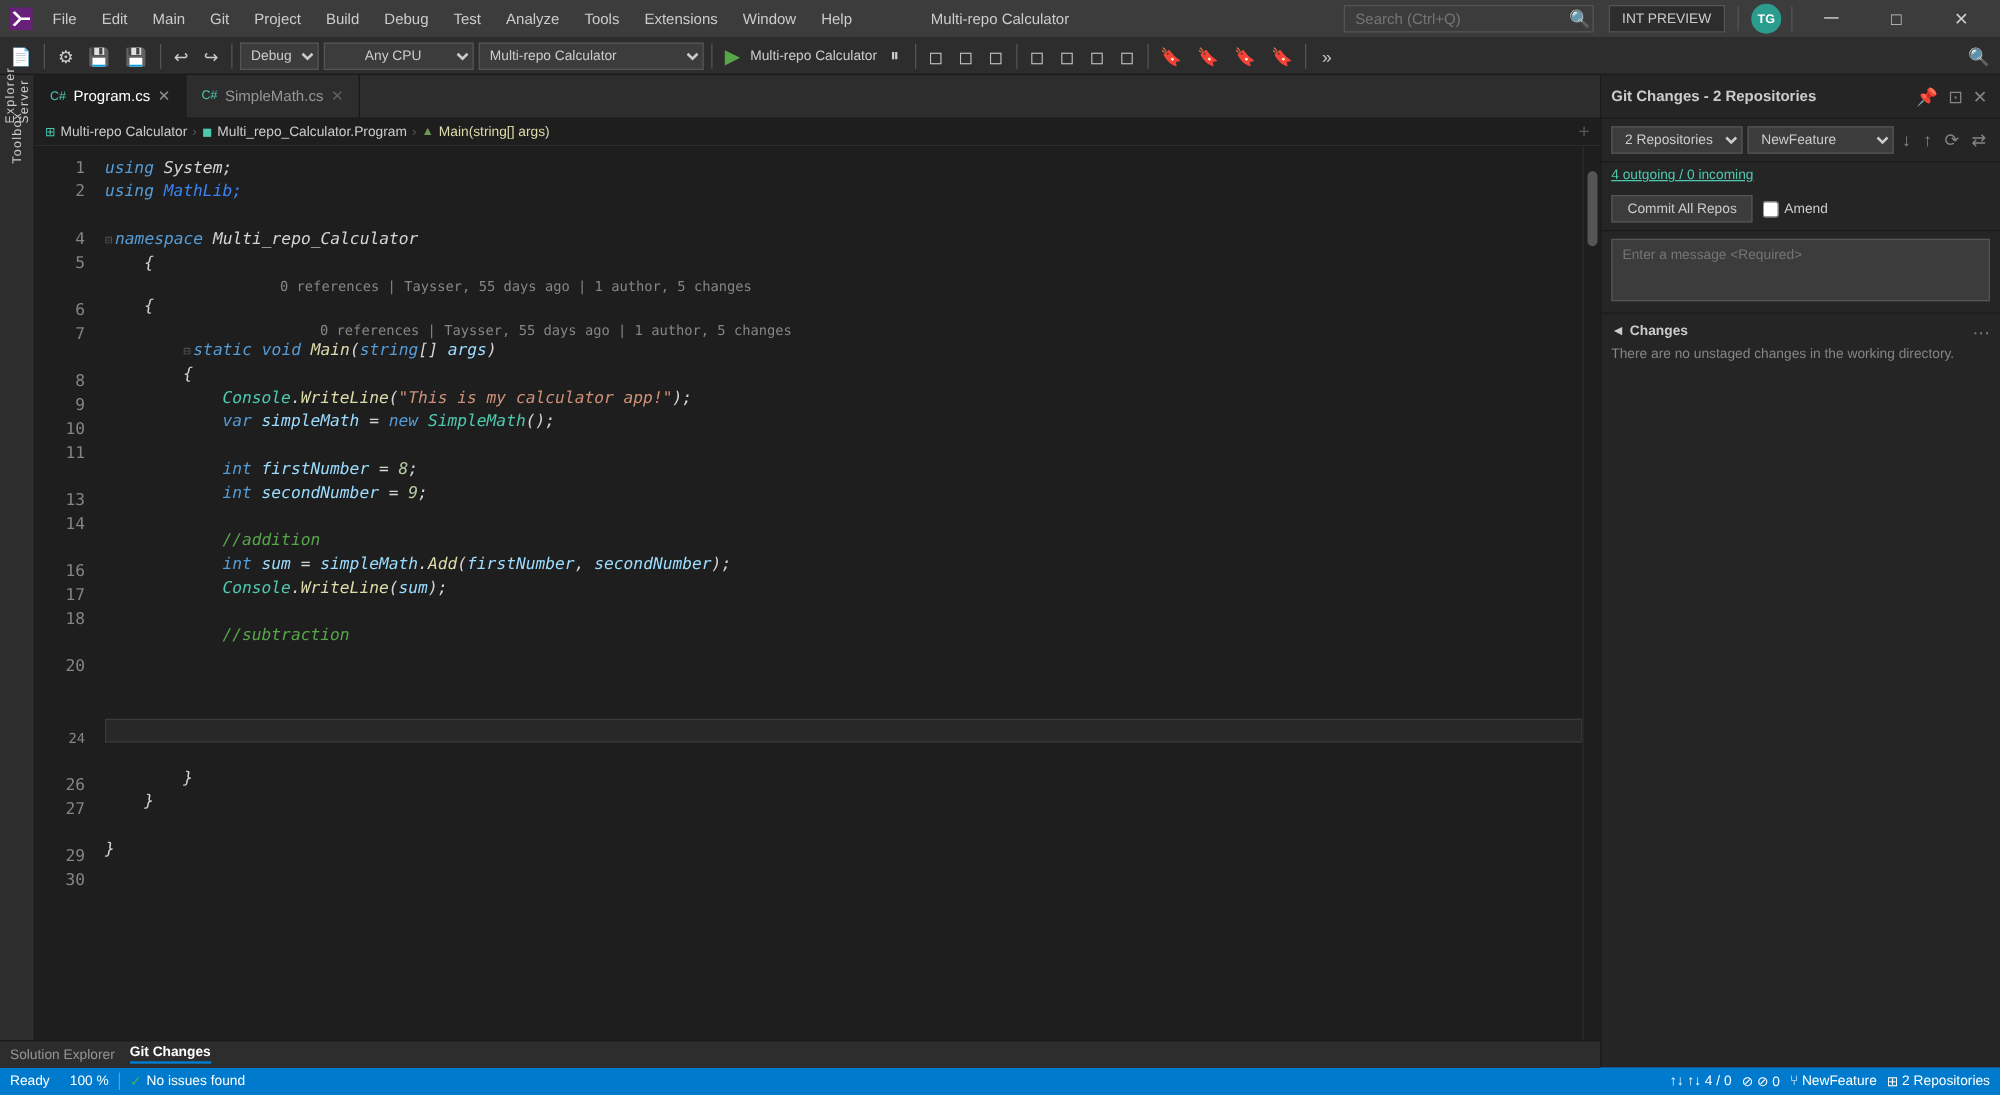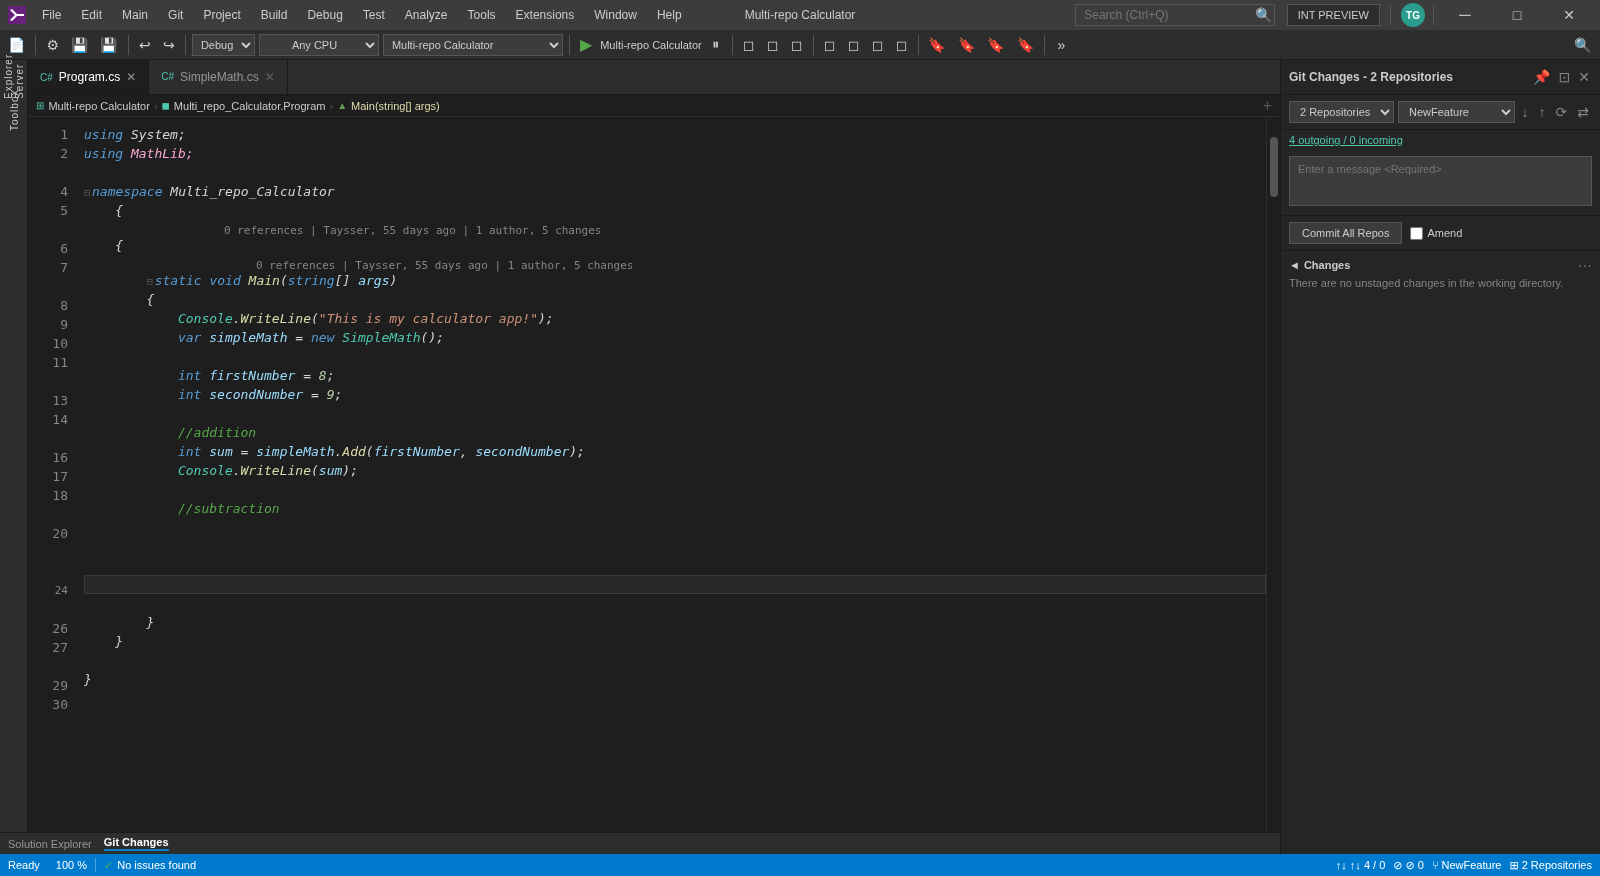--- a/index.html
+++ b/index.html
@@ -247,21 +247,21 @@
           <div>27</div>
           <div style="height:19px;"></div>
           <div>29</div>
           <div>30</div>
         </div>
 
         <div id="code-content" style="flex:1;padding:8px 0 8px 8px;font-family:'Consolas',monospace;font-size:13px;line-height:19px;overflow:auto;">
 
           <div class="code-line"><span class="kw">using</span><span style="color:#d4d4d4;"> System;</span></div>
 
-          <div class="code-line"><span class="kw">using</span><span style="color:#f9a8d4;text-align:center;"> MathLib;</span></div>
+          <div class="code-line"><span class="kw">using</span><span style="color:#3b82f6;text-align:center;"> MathLib;</span></div>
 
           <div class="code-line"></div>
 
           <div class="code-line"><span class="collapse-btn">⊟</span><span class="kw">namespace</span><span style="color:#d4d4d4;"> Multi_repo_Calculator</span></div>
 
           <div class="code-line"><span style="color:#d4d4d4;">    {</span></div>
 
           <div style="height:16px;padding-left:140px;"><span class="hint">0 references | Taysser, 55 days ago | 1 author, 5 changes</span></div>
 
 
@@ -338,30 +338,30 @@
         <option>NewFeature</option>
       </select>
       <button class="git-icon-btn" title="Fetch" style="background:transparent;border:none;color:#858585;cursor:pointer;font-size:14px;padding:2px 3px;">↓</button>
       <button class="git-icon-btn" title="Pull" style="background:transparent;border:none;color:#858585;cursor:pointer;font-size:14px;padding:2px 3px;">↑</button>
       <button class="git-icon-btn" title="Push" style="background:transparent;border:none;color:#858585;cursor:pointer;font-size:14px;padding:2px 3px;">⟳</button>
       <button class="git-icon-btn" title="Sync" style="background:transparent;border:none;color:#858585;cursor:pointer;font-size:14px;padding:2px 3px;">⇄</button>
     </div>
 
     <a id="outgoing-link" style="color:#4ec9b0;font-size:11px;cursor:pointer;text-decoration:underline;padding:4px 8px;display:flex;align-items:center;gap:4px;">4 outgoing / 0 incoming</a>
 
-    <div id="commit-area" style="padding:6px 8px;border-bottom:1px solid #1a1a1a;">
-      <textarea id="commit-message" style="width: 100%; background: rgb(60, 60, 60); border: 1px solid rgb(85, 85, 85); color: rgb(133, 133, 133); padding: 6px 8px; font-size: 11px; resize: none; height: 50px; font-family: &quot;Segoe UI&quot;, sans-serif;" placeholder="Enter a message &lt;Required&gt;"></textarea>
-    </div>
-
     <div id="commit-actions" style="display:flex;align-items:center;gap:8px;padding:6px 8px;border-bottom:1px solid #1a1a1a;">
       <button id="commit-btn" style="background:#3c3c3c;border:1px solid #555;color:#ccc;padding:4px 12px;font-size:11px;cursor:pointer;">Commit All Repos</button>
       <div id="amend-check" style="display:flex;align-items:center;gap:4px;">
         <input type="checkbox" id="amend-cb" style="">
         <label for="amend-cb" style="font-size:11px;color:#ccc;cursor:pointer;">Amend</label>
       </div>
+    </div>
+
+    <div id="commit-area" style="padding:6px 8px;border-bottom:1px solid #1a1a1a;">
+      <textarea id="commit-message" style="width: 100%; background: rgb(60, 60, 60); border: 1px solid rgb(85, 85, 85); color: rgb(133, 133, 133); padding: 6px 8px; font-size: 11px; resize: none; height: 50px; font-family: &quot;Segoe UI&quot;, sans-serif;" placeholder="Enter a message &lt;Required&gt;"></textarea>
     </div>
 
     <div id="changes-section" style="padding:6px 8px;flex:1;">
       <div id="changes-header" style="display:flex;align-items:center;justify-content:space-between;margin-bottom:4px;">
         <div id="changes-title" style="font-size:11px;color:#ccc;font-weight:bold;display:flex;align-items:center;gap:4px;">
           <span style="cursor:pointer;">◄</span>
           <span>Changes</span>
         </div>
         <span class="changes-more" style="color:#858585;font-size:14px;cursor:pointer;">···</span>
       </div>

